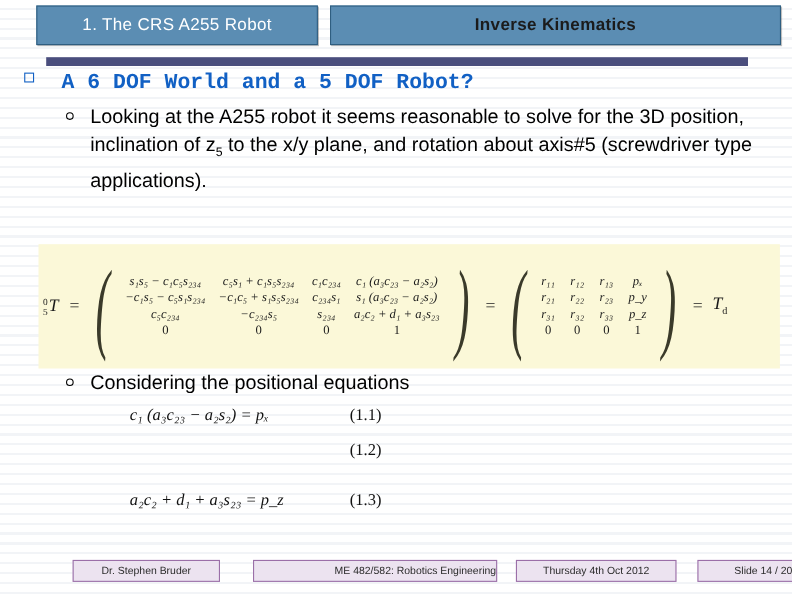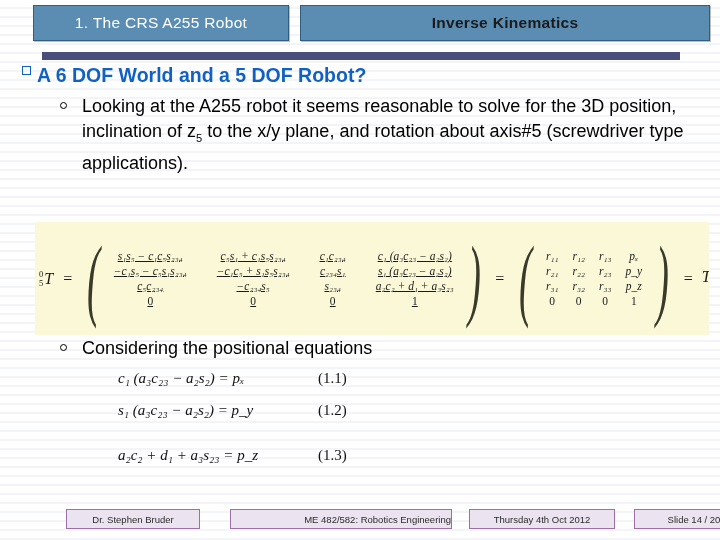--- a/index.html
+++ b/index.html
@@ -67,25 +67,26 @@
   }
 
   
   #content {
     position: absolute;
     left: 0; top: 62px;
     width: 720px;
   }
   .l1 {
     position: relative;
-    padding-left: 37px;
+    padding-left: 56px;
     color: #1160c4;
     font-size: 19.5px;
     font-weight: bold;
     line-height: 26px;
+    font-family: Liberation Mono, monospace;
   }
   .l1 .marker {
     position: absolute;
     left: 22px;
     top: 4px;
     width: 9px;
     height: 9px;
     border: 1.6px solid #1160c4;
     box-sizing: border-box;
   }
@@ -176,21 +177,21 @@
     font-family: "Liberation Serif", serif;
     font-style: italic;
     font-size: 11.5px;
     row-gap: 3px;
   }
   .mtx > span {
     text-align: center;
     padding: 0 5px;
     white-space: nowrap;
   }
-  #mtx-a { grid-template-columns: repeat(4, auto); column-gap: 20px; text-decoration: underline; }
+  #mtx-a { grid-template-columns: repeat(4, auto); column-gap: 2px; }
   #mtx-b { grid-template-columns: repeat(4, auto); column-gap: 4px; }
   .tail-td {
     font-family: "Liberation Serif", serif;
     font-style: italic;
     font-size: 16px;
     margin-left: 3px;
   }
 
   
   #eq-list {
@@ -340,21 +341,20 @@
     <span class="marker"></span>
     <span>Considering the positional equations</span>
   </div>
 
   <div id="eq-list">
     <div class="eq-line">
       <span class="eq-body">c₁ (a₃c₂₃ − a₂s₂) = pₓ</span>
       <span class="eq-num">(1.1)</span>
     </div>
     <div class="eq-line">
-      <span class="eq-body">s₁ (a₃c₂₃ − a₂s₂) = p_y</span>
       <span class="eq-num">(1.2)</span>
     </div>
     <div class="eq-line" style="margin-top:13px;font-family:Liberation Serif, serif;">
       <span class="eq-body">a₂c₂ + d₁ + a₃s₂₃ = p_z</span>
       <span class="eq-num">(1.3)</span>
     </div>
   </div>
 
   <div id="footer">
     <div class="foot-box" id="foot-author">

